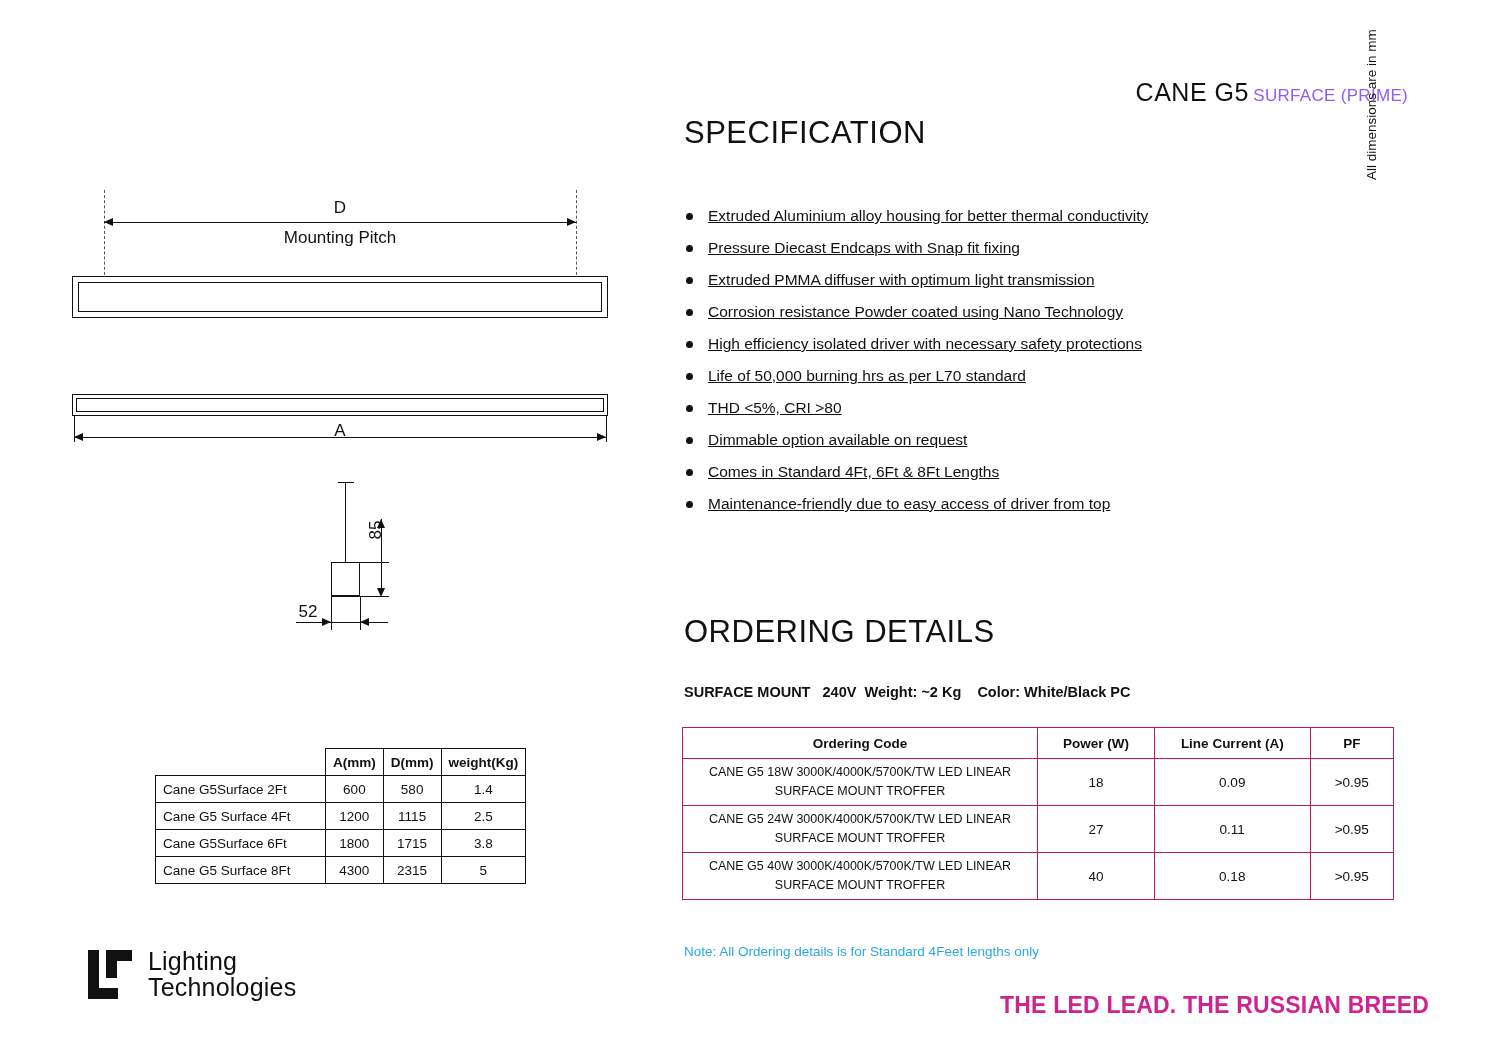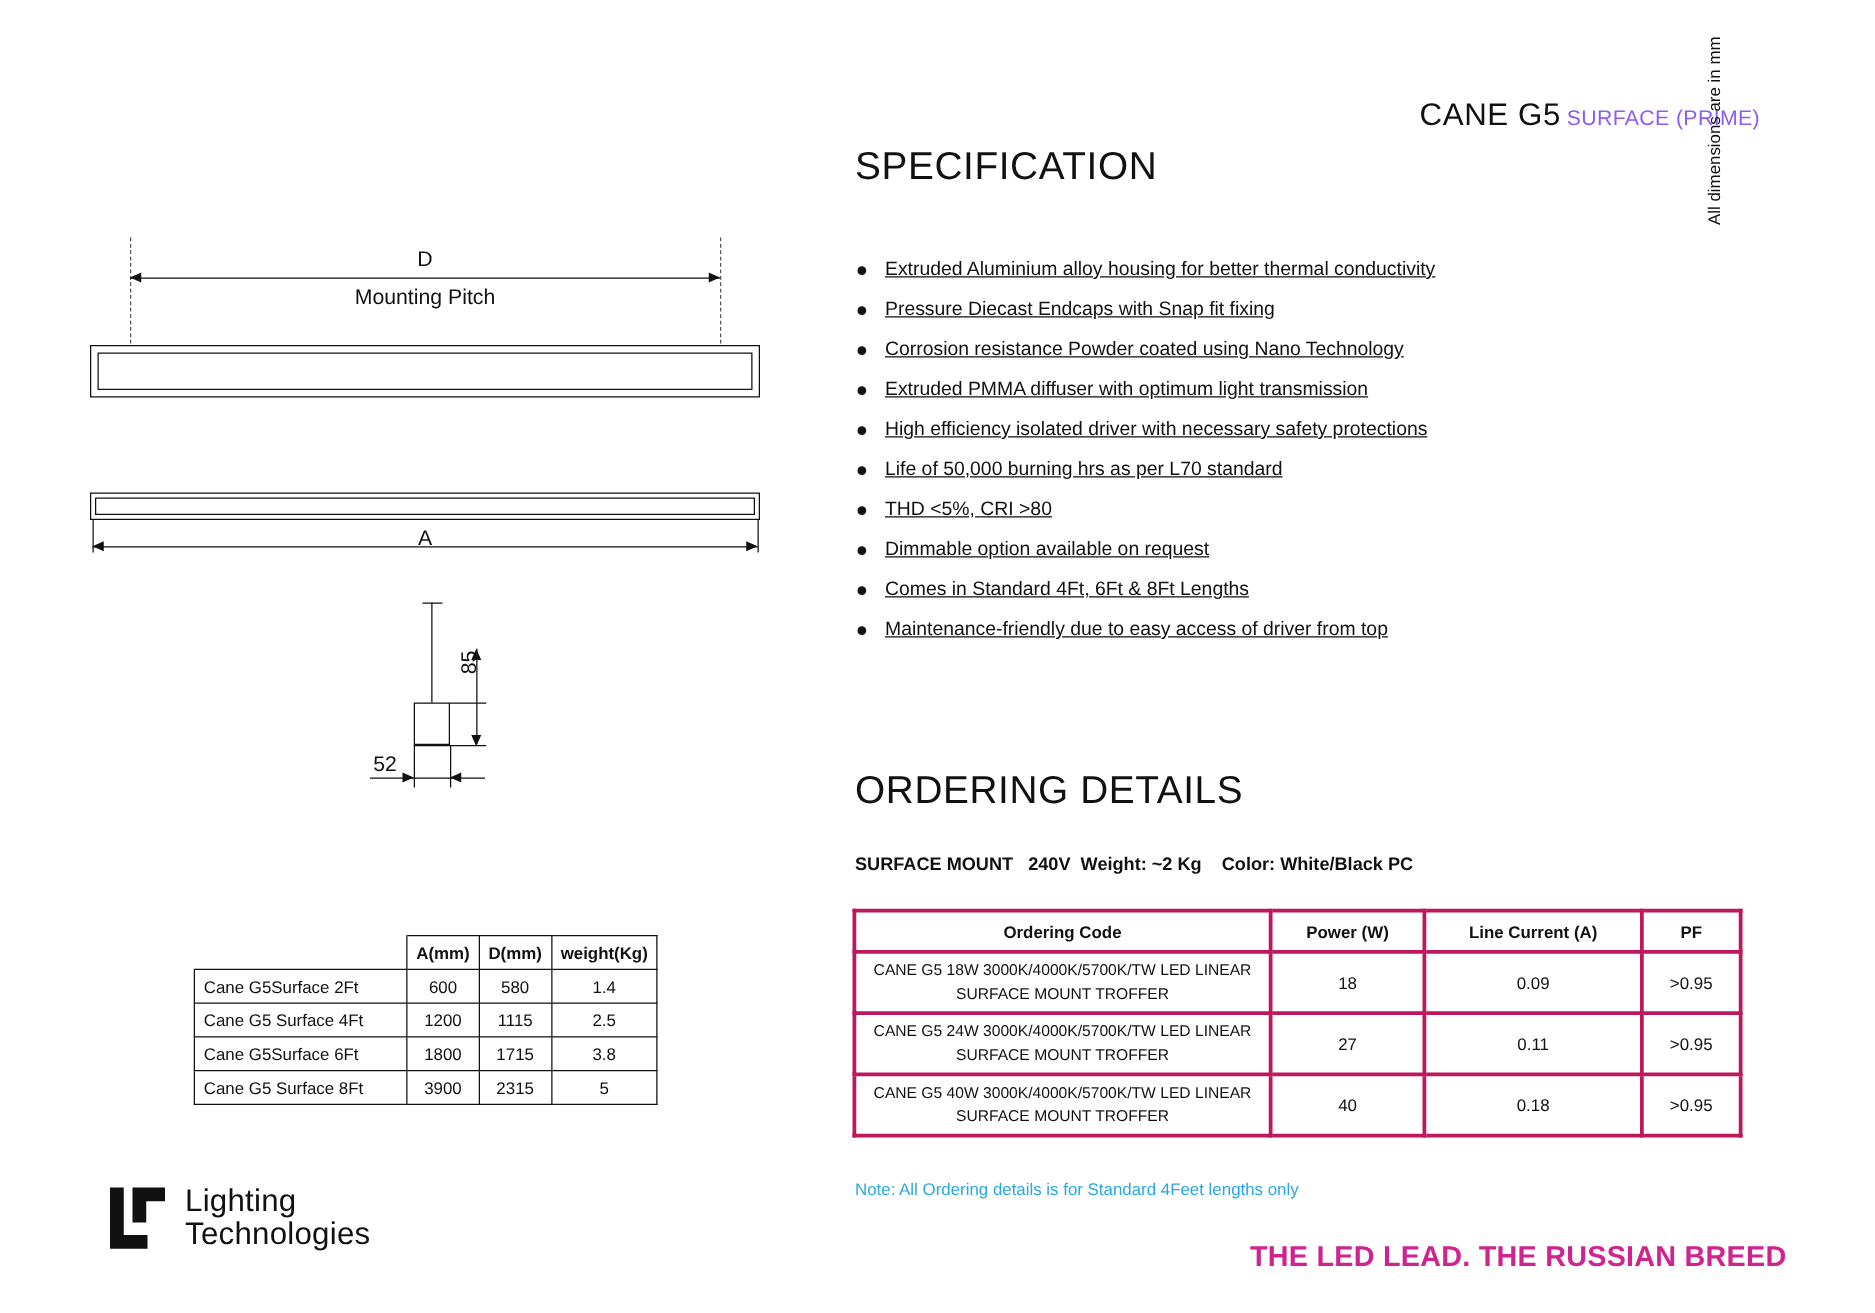--- a/index.html
+++ b/index.html
@@ -219,24 +219,24 @@
 
   .order-table {
     position: absolute;
     left: 682px;
     top: 727px;
     width: 712px;
     border-collapse: collapse;
     font-size: 13px;
   }
   .order-table th, .order-table td {
-    border: 3px solid #be185d;
+    border: 1px solid #be185d;
     color: #111;
     text-align: center;
-    padding: 4px 10px;
+    padding: 4px 22px;
     font-weight: normal;
   }
   .order-table thead th {
     font-weight: bold;
     font-size: 13.5px;
     height: 22px;
   }
   .order-table td.code {
     line-height: 19px;
     font-size: 12.5px;
@@ -343,21 +343,21 @@
       <td>2.5</td>
     </tr>
     <tr>
       <td class="name">Cane G5Surface 6Ft</td>
       <td>1800</td>
       <td>1715</td>
       <td>3.8</td>
     </tr>
     <tr>
       <td class="name">Cane G5 Surface 8Ft</td>
-      <td>3900</td>
+      <td>4300</td>
       <td>2315</td>
       <td>5</td>
     </tr>
   </tbody>
 </table>
 
 <div class="logo-wrap">
   <div class="logo-mark">
     <svg width="48" height="52" viewBox="0 0 48 52" xmlns="http://www.w3.org/2000/svg">
       <path d="M2 2 H13 V40 H32 V51 H2 Z" fill="#111"></path>
@@ -368,22 +368,22 @@
     <div>Lighting</div>
     <div>Technologies</div>
   </div>
 </div>
 
 <div class="section-title" id="spec-title">SPECIFICATION</div>
 
 <ul class="bullet-list">
   <li>Extruded  Aluminium alloy housing for better thermal conductivity</li>
   <li>Pressure Diecast Endcaps with Snap fit fixing</li>
+  <li>Extruded PMMA diffuser with optimum light transmission</li>
   <li>Corrosion resistance Powder coated using Nano Technology</li>
-  <li>Extruded PMMA diffuser with optimum light transmission</li>
   <li>High efficiency isolated driver with necessary safety protections</li>
   <li>Life of 50,000  burning hrs as per L70 standard</li>
   <li>THD &lt;5%, CRI &gt;80</li>
   <li>Dimmable option available on request</li>
   <li>Comes in Standard 4Ft, 6Ft &amp; 8Ft Lengths</li>
   <li>Maintenance-friendly due to easy access of driver from top</li>
 </ul>
 
 <div class="section-title" id="ordering-title">ORDERING DETAILS</div>
 

